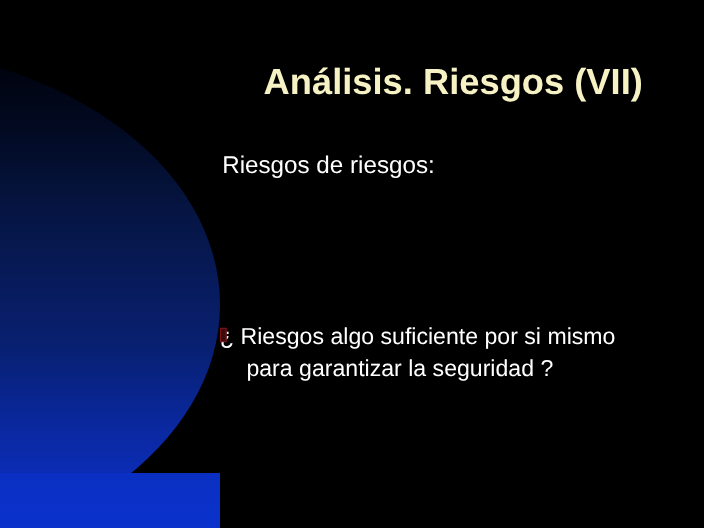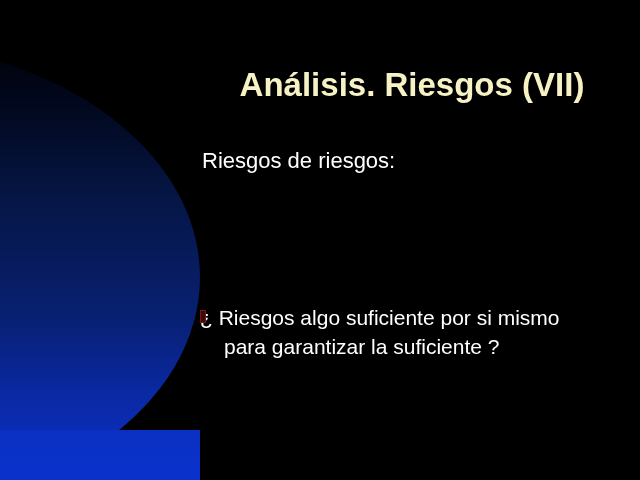--- a/index.html
+++ b/index.html
@@ -47,21 +47,21 @@
     width: 200px;
     height: 50px;
     background: linear-gradient(to bottom, #0a2fc2 0%, #0a32cc 100%);
     pointer-events: none;
   }
 
   
   #content {
     position: absolute;
     left: 0;
-    top: 11px;
+    top: 0;
     width: 640px;
     height: 396px;
   }
 
   #title {
     position: absolute;
     left: 200px;
     top: 56px;
     width: 424px;
     text-align: center;
@@ -165,19 +165,19 @@
     <div id="title">Análisis. Riesgos (VII)</div>
 
     <div id="subtitle">Riesgos de riesgos:</div>
 
 
     <div id="questions">
 
 
       <div class="qitem">
         <span class="q-marker"><span class="box"></span></span><span class="qtext">¿ Riesgos algo suficiente por si mismo</span>
-        <span class="qtext-l2">para garantizar la suficiente ?</span>
+        <span class="qtext-l2">para garantizar la seguridad ?</span>
       </div>
 
     </div>
 
   </div>
 </div>
 
 </body></html>

